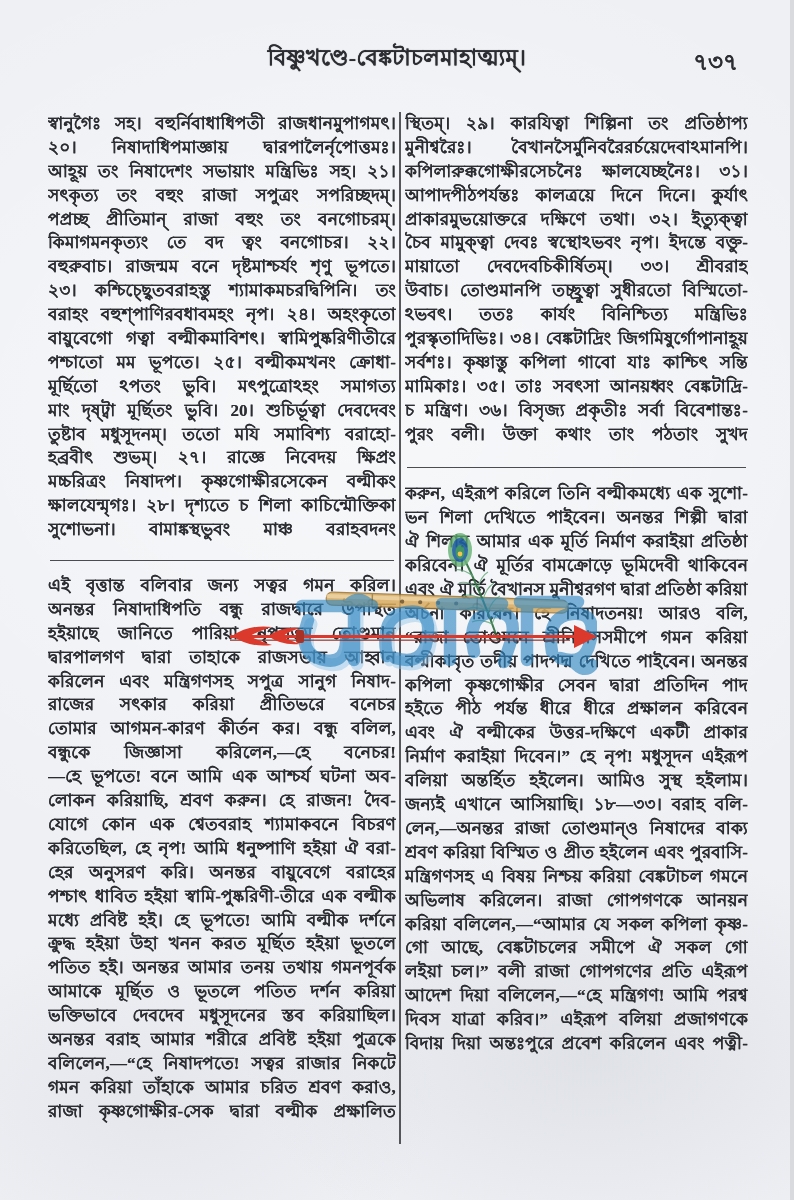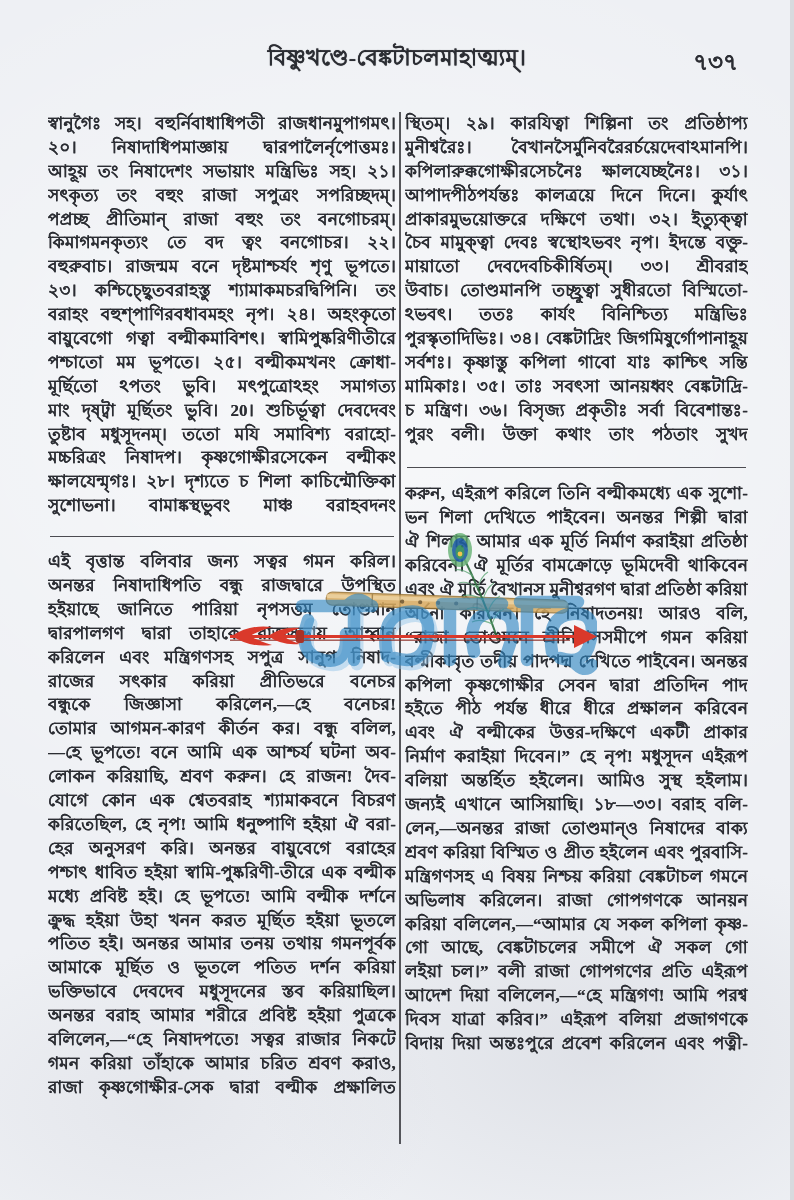--- a/index.html
+++ b/index.html
@@ -63,34 +63,35 @@
           <div class="tline">পপ্রচ্ছ প্রীতিমান্ রাজা বহুং তং বনগোচরম্।</div>
           <div class="tline">কিমাগমনকৃত্যং তে বদ ত্বং বনগোচর। ২২।</div>
           <div class="tline">বহুরুবাচ। রাজন্মম বনে দৃষ্টমাশ্চর্যং শৃণু ভূপতে।</div>
           <div class="tline">২৩। কশ্চিচ্ছ্বেতবরাহস্তু শ্যামাকমচরদ্বিপিনি। তং</div>
           <div class="tline">বরাহং বহুশ্পাণিরবধাবমহং নৃপ। ২৪। অহংকৃতো</div>
           <div class="tline">বায়ুবেগো গত্বা বল্মীকমাবিশৎ। স্বামিপুষ্করিণীতীরে</div>
           <div class="tline">পশ্চাতো মম ভূপতে। ২৫। বল্মীকমখনং ক্রোধা-</div>
           <div class="tline">মূর্ছিতো ঽপতং ভুবি। মৎপুত্রোঽহং সমাগত্য</div>
           <div class="tline">মাং দৃষ্ট্বা মূর্ছিতং ভুবি। 20। শুচির্ভূত্বা দেবদেবং</div>
           <div class="tline">তুষ্টাব মধুসূদনম্। ততো মযি সমাবিশ্য বরাহো-</div>
+          <div class="tline">হব্রবীৎ শুভম্। ২৭। রাজ্ঞে নিবেদয় ক্ষিপ্রং</div>
           <div class="tline">মচ্চরিত্রং নিষাদপ। কৃষ্ণগোক্ষীরসেকেন বল্মীকং</div>
           <div class="tline">ক্ষালযেন্মৃগঃ। ২৮। দৃশ্যতে চ শিলা কাচিন্মৌক্তিকা</div>
           <div class="tline">সুশোভনা। বামাঙ্কস্থভুবং মাঞ্চ বরাহবদনং</div>
         </div>
       <hr class="rule">
       <div class="prose">
           <div class="tline">এই বৃত্তান্ত বলিবার জন্য সত্বর গমন করিল।</div>
           <div class="tline">অনন্তর নিষাদাধিপতি বন্ধু রাজদ্বারে উপস্থিত</div>
           <div class="tline">হইয়াছে জানিতে পারিয়া নৃপসত্তম তোণ্ডমান</div>
           <div class="tline">দ্বারপালগণ দ্বারা তাহাকে রাজসভায় আহ্বান</div>
           <div class="tline">করিলেন এবং মন্ত্রিগণসহ সপুত্র সানুগ নিষাদ-</div>
           <div class="tline">রাজের সৎকার করিয়া প্রীতিভরে বনেচর</div>
+          <div class="tline">তোমার আগমন-কারণ কীর্তন কর। বন্ধু বলিল,</div>
           <div class="tline">বন্ধুকে জিজ্ঞাসা করিলেন,—হে বনেচর!</div>
-          <div class="tline">তোমার আগমন-কারণ কীর্তন কর। বন্ধু বলিল,</div>
           <div class="tline">—হে ভূপতে! বনে আমি এক আশ্চর্য ঘটনা অব-</div>
           <div class="tline">লোকন করিয়াছি, শ্রবণ করুন। হে রাজন! দৈব-</div>
           <div class="tline">যোগে কোন এক শ্বেতবরাহ শ্যামাকবনে বিচরণ</div>
           <div class="tline">করিতেছিল, হে নৃপ! আমি ধনুষ্পাণি হইয়া ঐ বরা-</div>
           <div class="tline">হের অনুসরণ করি। অনন্তর বায়ুবেগে বরাহের</div>
           <div class="tline">পশ্চাৎ ধাবিত হইয়া স্বামি-পুষ্করিণী-তীরে এক বল্মীক</div>
           <div class="tline">মধ্যে প্রবিষ্ট হই। হে ভূপতে! আমি বল্মীক দর্শনে</div>
           <div class="tline">ক্রুদ্ধ হইয়া উহা খনন করত মূর্ছিত হইয়া ভূতলে</div>
           <div class="tline">পতিত হই। অনন্তর আমার তনয় তথায় গমনপূর্বক</div>
           <div class="tline">আমাকে মূর্ছিত ও ভূতলে পতিত দর্শন করিয়া</div>

